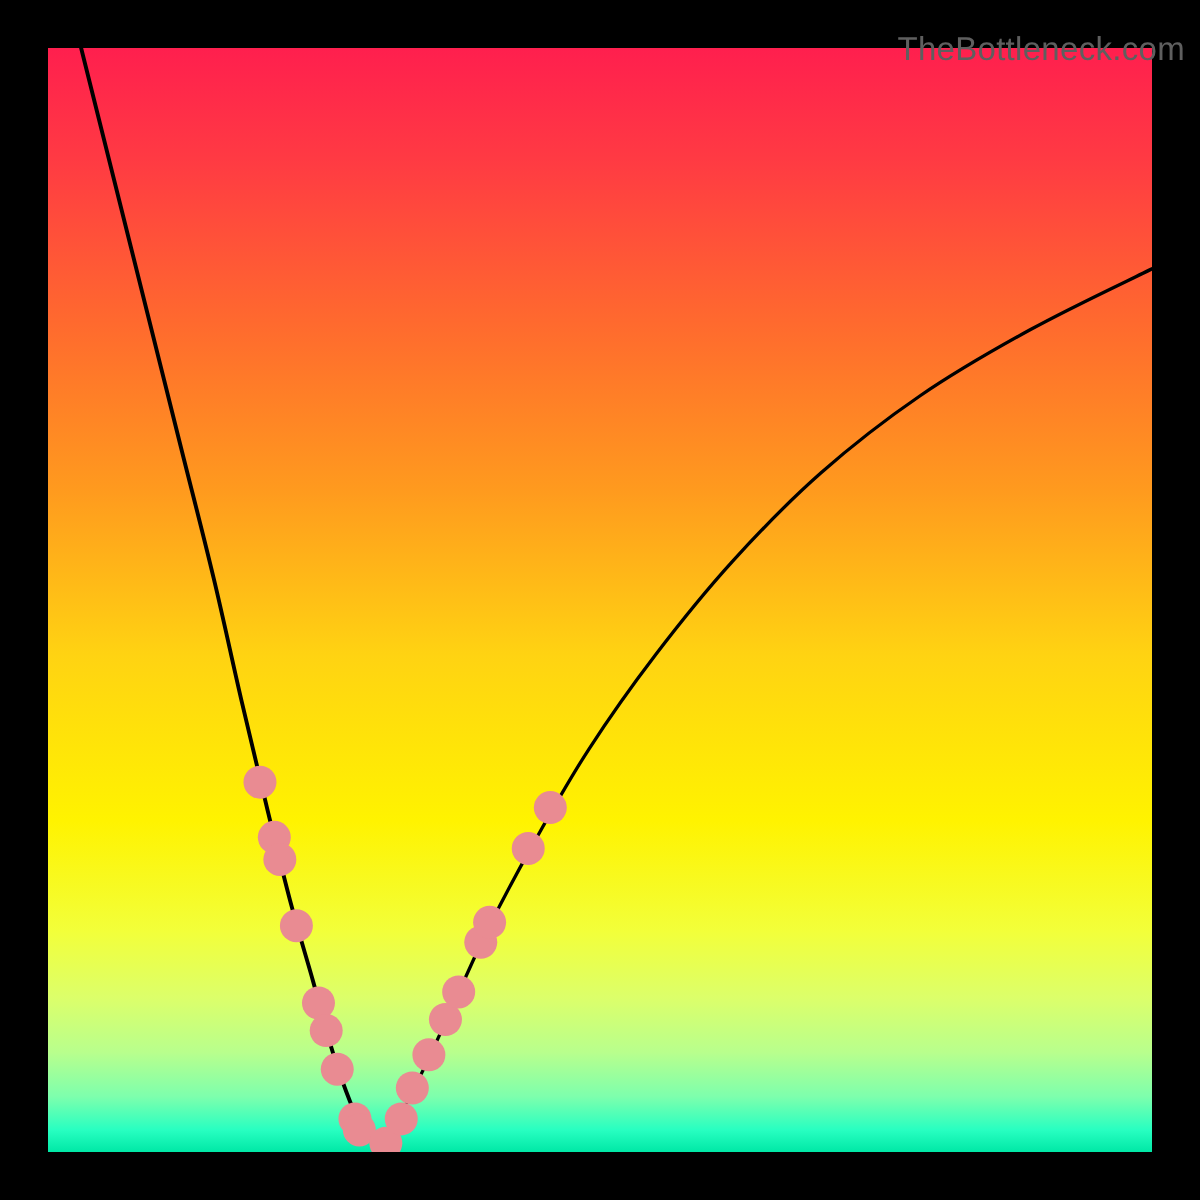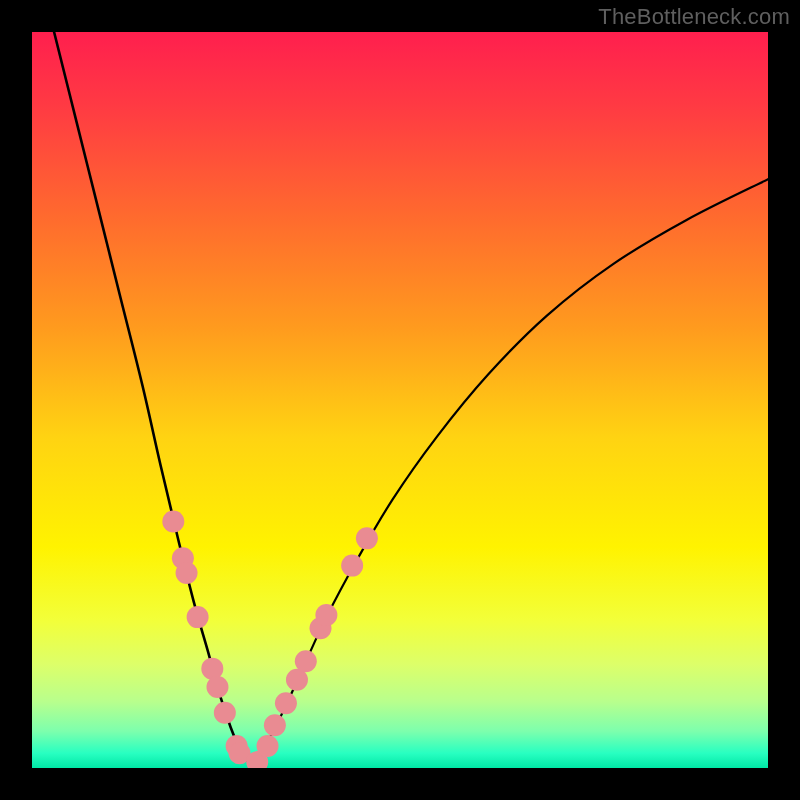--- a/index.html
+++ b/index.html
@@ -14,21 +14,21 @@
   .frame {
     position: absolute;
     top: 0;
     left: 0;
     width: 800px;
     height: 800px;
     background: #000;
   }
   .watermark {
     position: absolute;
-    top: 4px;
+    top: 20px;
     right: 10px;
     color: #5f5f5f;
     font-size: 22px;
     font-weight: 400;
     letter-spacing: 0.2px;
     z-index: 10;
   }
   .plot {
     position: absolute;
     top: 32px;

